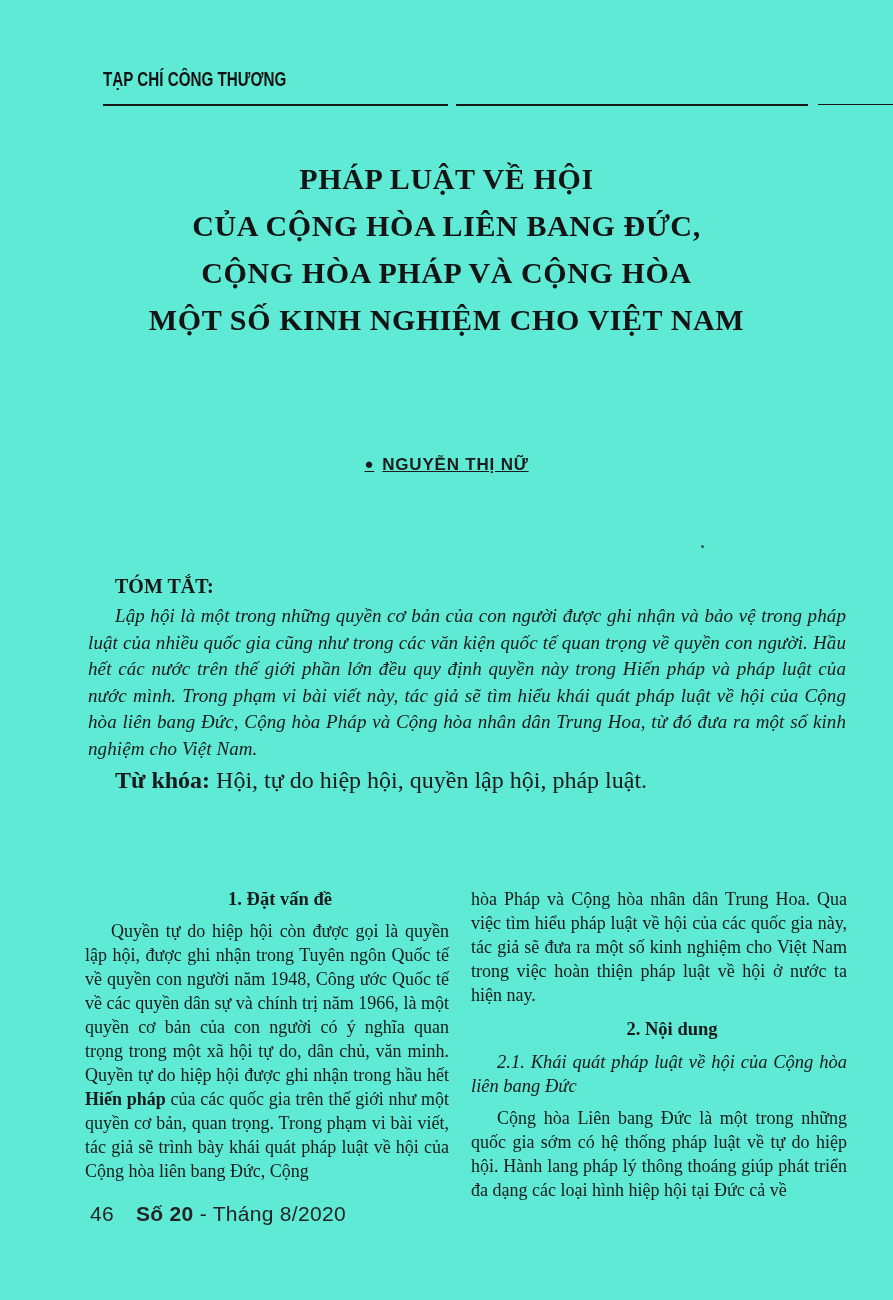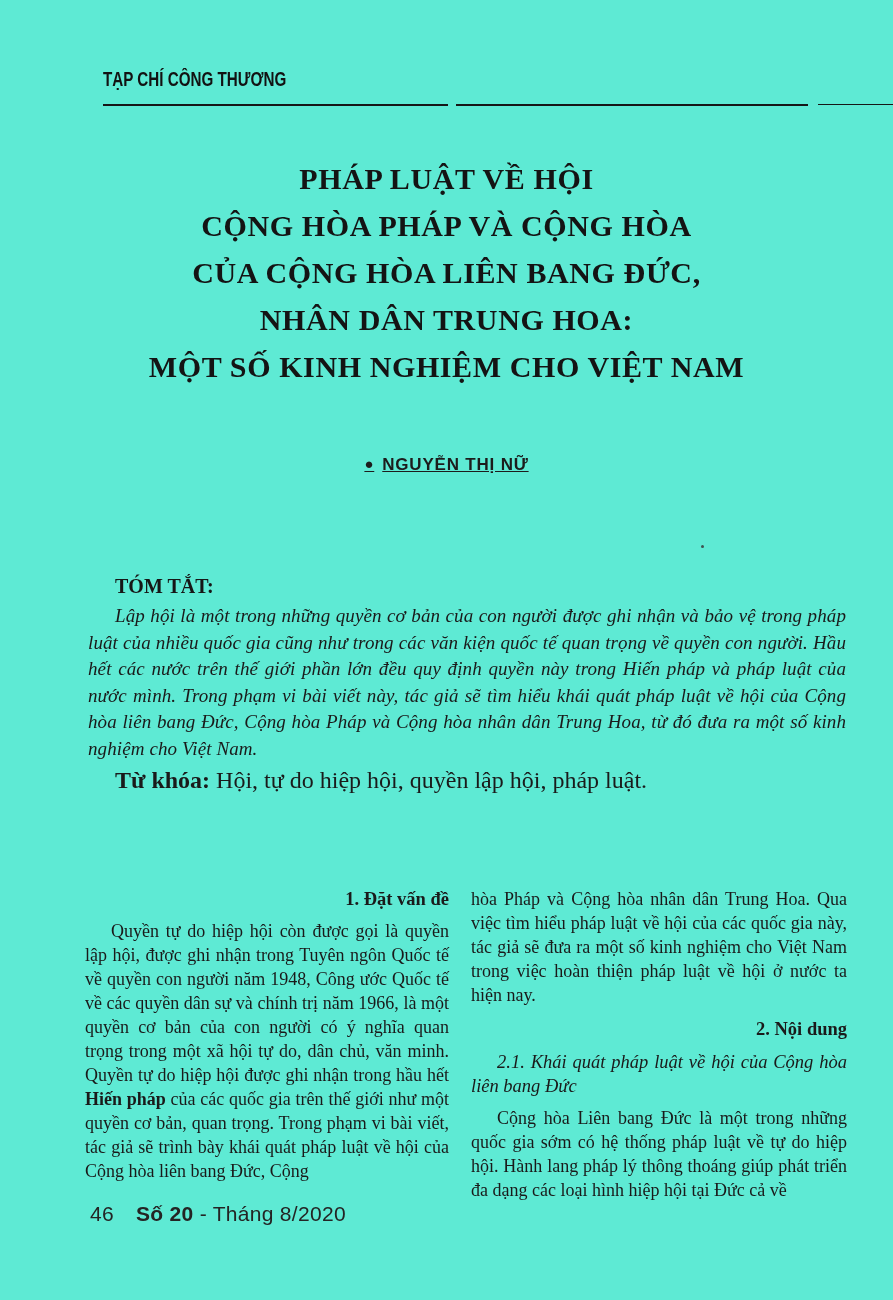--- a/index.html
+++ b/index.html
@@ -111,21 +111,21 @@
     gap: 22px;
   }
   .col { font-size: 18px; line-height: 24px; text-align: justify; }
   .col-left { width: 364px; }
   .col-right { width: 376px; }
   .section-heading {
     font-weight: 700;
     font-size: 18.5px;
     text-indent: 26px;
     margin-bottom: 8px;
-    text-align: right;
+    text-align: center;
   }
   .sub-heading {
     font-weight: 400;
     font-style: italic;
     font-size: 18.5px;
     text-indent: 26px;
     line-height: 24px;
     margin: 9px 0 8px 0;
     text-align: justify;
   }
@@ -151,23 +151,22 @@
 
 <div class="page">
 
   <div class="journal-name">TẠP CHÍ CÔNG THƯƠNG</div>
   <div class="header-rule rule-a"></div>
   <div class="header-rule rule-b"></div>
   <div class="header-rule rule-c"></div>
 
   <div class="title-block">
     <div class="title-line">PHÁP LUẬT VỀ HỘI</div>
+    <div class="title-line">CỦA CỘNG HÒA LIÊN BANG ĐỨC,</div>
     <div class="title-line">CỘNG HÒA PHÁP VÀ CỘNG HÒA</div>
-    <div class="title-line">CỦA CỘNG HÒA LIÊN BANG ĐỨC,</div>
-    <div class="title-line">NHÂN DÂN TRUNG HOA:</div>
     <div class="title-line">MỘT SỐ KINH NGHIỆM CHO VIỆT NAM</div>
   </div>
 
   <div class="author-line">
     <span class="author-bullet">●</span><span>NGUYỄN THỊ NỮ</span>
   </div>
 
   <div class="speck"></div>
 
   <div class="abstract">

